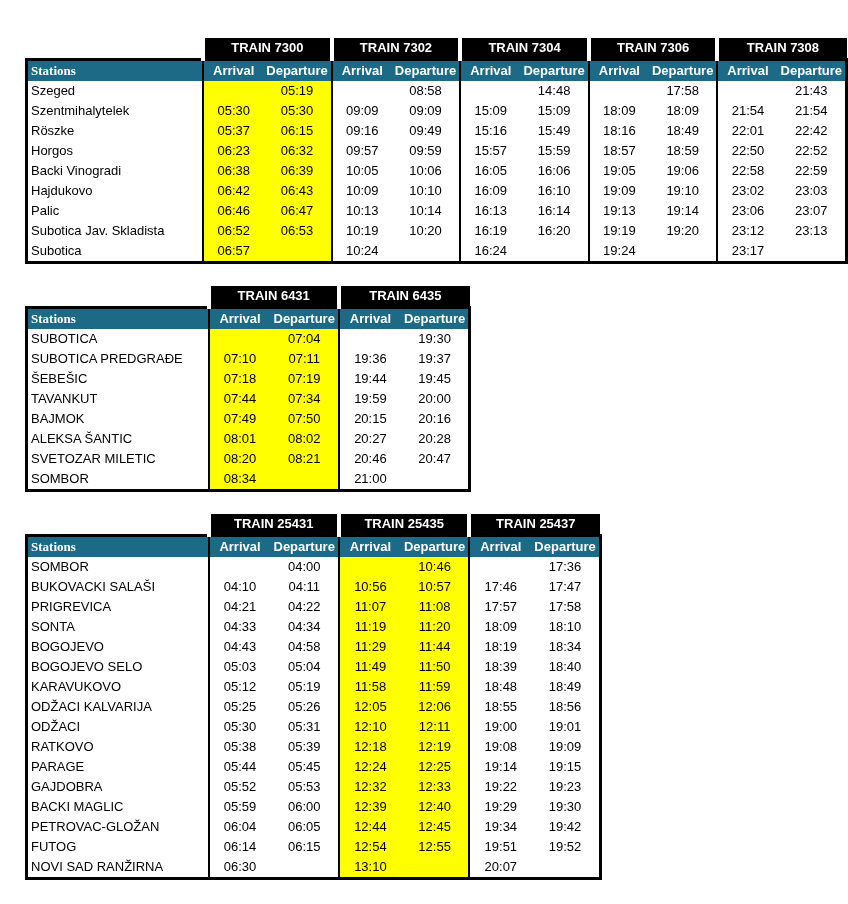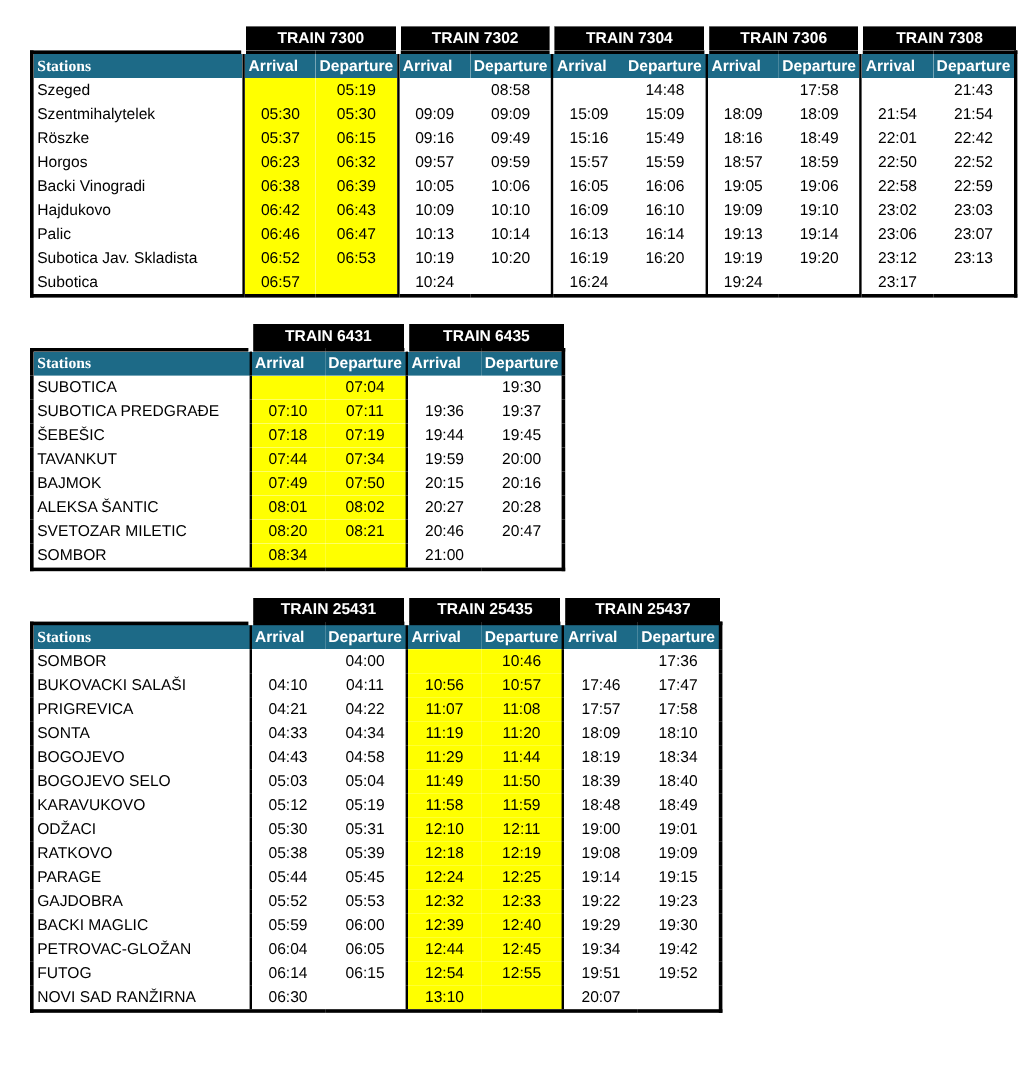--- a/index.html
+++ b/index.html
@@ -10,21 +10,21 @@
     color: #000000;
     font-family: "Liberation Sans", sans-serif;
   }
   .page {
     width: 848px;
     padding: 22px 0 20px 25px;
   }
   table.tt {
     border-collapse: collapse;
     table-layout: fixed;
-    margin: 0 0 22px 0;
+    margin: 16px 0 22px 0;
   }
   .tt th, .tt td {
     height: 20px;
     padding: 0 3px;
     font-size: 13px;
     line-height: 20px;
     white-space: nowrap;
     overflow: hidden;
   }
   
@@ -39,21 +39,21 @@
     border-left: 4px solid #ffffff;
   }
   
   tr.blue th {
     background: var(--c-blue, #1d6a87);
     color: #ffffff;
     font-weight: bold;
     border-top: 3px solid #000000;
   }
   .stations-h { text-align: left; font-size: 13px; font-family: Liberation Serif, serif; }
-  .arr, .dep { text-align: left; font-size: 12px; padding: 0 1px; }
+  .arr, .dep { text-align: center; font-size: 12px; padding: 0 1px; }
   
   .station { text-align: left; }
   .time { text-align: center; }
   .hl { background: var(--c-yellow, #ffff00); }
   
   .col-left  { border-left: 3px solid #000000; }
   .col-right { border-right: 3px solid #000000; }
   .group-start { border-left: 2px solid #000000; }
   tr.last td { border-bottom: 3px solid #000000; }
 </style>
@@ -385,20 +385,29 @@
           <tr>
             <td class="station col-left">KARAVUKOVO</td>
             <td class="time group-start">05:12</td>
             <td class="time">05:19</td>
             <td class="time group-start hl">11:58</td>
             <td class="time hl">11:59</td>
             <td class="time group-start">18:48</td>
             <td class="time col-right">18:49</td>
           </tr>
           <tr>
+            <td class="station col-left">ODŽACI KALVARIJA</td>
+            <td class="time group-start">05:25</td>
+            <td class="time">05:26</td>
+            <td class="time group-start hl">12:05</td>
+            <td class="time hl">12:06</td>
+            <td class="time group-start">18:55</td>
+            <td class="time col-right">18:56</td>
+          </tr>
+          <tr>
             <td class="station col-left">ODŽACI</td>
             <td class="time group-start">05:30</td>
             <td class="time">05:31</td>
             <td class="time group-start hl">12:10</td>
             <td class="time hl">12:11</td>
             <td class="time group-start">19:00</td>
             <td class="time col-right">19:01</td>
           </tr>
           <tr>
             <td class="station col-left">RATKOVO</td>

